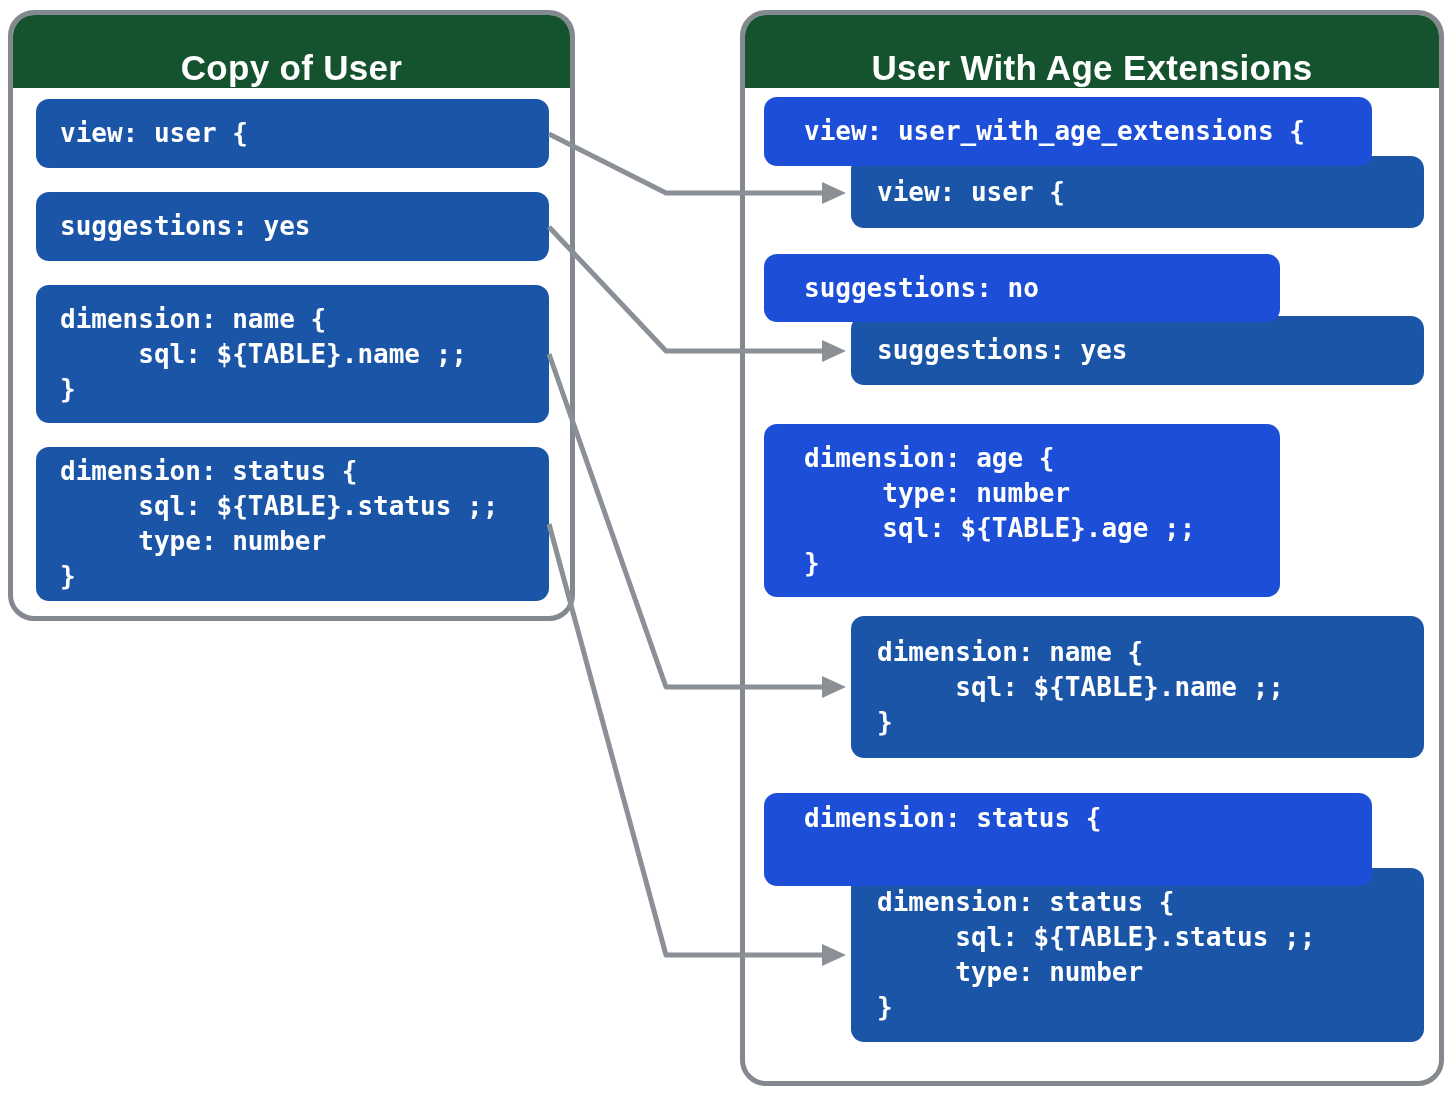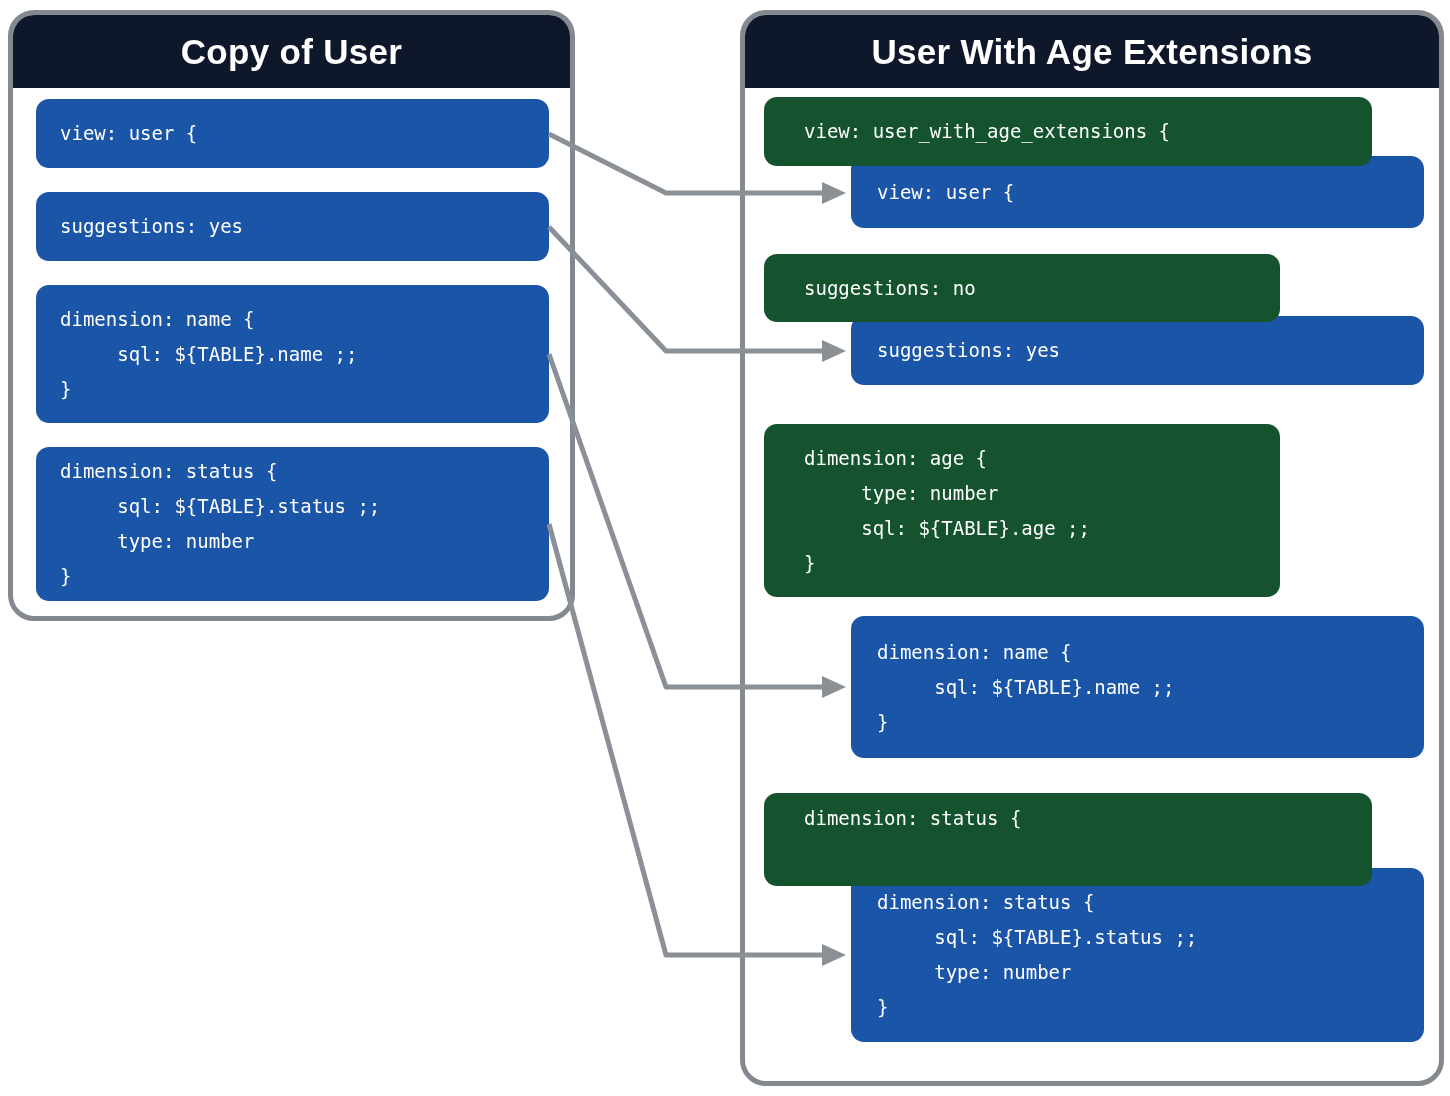--- a/index.html
+++ b/index.html
@@ -19,24 +19,24 @@
   .panel {
     position: absolute;
     background: #ffffff;
     border: 5px solid #84898F;
     border-radius: 26px;
     box-sizing: border-box;
     z-index: 0;
     overflow: hidden;
   }
   .panel-header {
-    background: #0f172a;
+    background: #14532d;
     height: 73px;
     display: flex;
-    align-items: center;
+    align-items: flex-end;
     justify-content: center;
   }
   .panel-title {
     color: #ffffff;
     font-size: 35px;
     font-weight: 600;
     letter-spacing: 0.3px;
     white-space: nowrap;
   }
 
@@ -47,28 +47,29 @@
   .code-box {
     position: absolute;
     border-radius: 13px;
     box-sizing: border-box;
     display: flex;
     flex-direction: column;
     justify-content: center;
     color: #ffffff;
   }
   .code-box.base      { background: #1A55A8; z-index: 1; }
-  .code-box.extension { background: #14532d; z-index: 2; }
+  .code-box.extension { background: #1d4ed8; z-index: 2; }
 
   .code-line {
     font-family: "DejaVu Sans Mono", "Liberation Mono", monospace;
-    font-size: 19px;
+    font-size: 26px;
     line-height: 35px;
     white-space: pre;
     color: #ffffff;
+    font-weight: bold;
   }
 
   
   .lpad { padding-left: 24px; padding-right: 12px; }
   #lbox-view        { left: 36px;  top: 99px;  width: 513px; height: 69px;  }
   #lbox-suggestions { left: 36px;  top: 192px; width: 513px; height: 69px;  }
   #lbox-dim-name    { left: 36px;  top: 285px; width: 513px; height: 138px; }
   #lbox-dim-status  { left: 36px;  top: 447px; width: 513px; height: 154px; }
 
   

